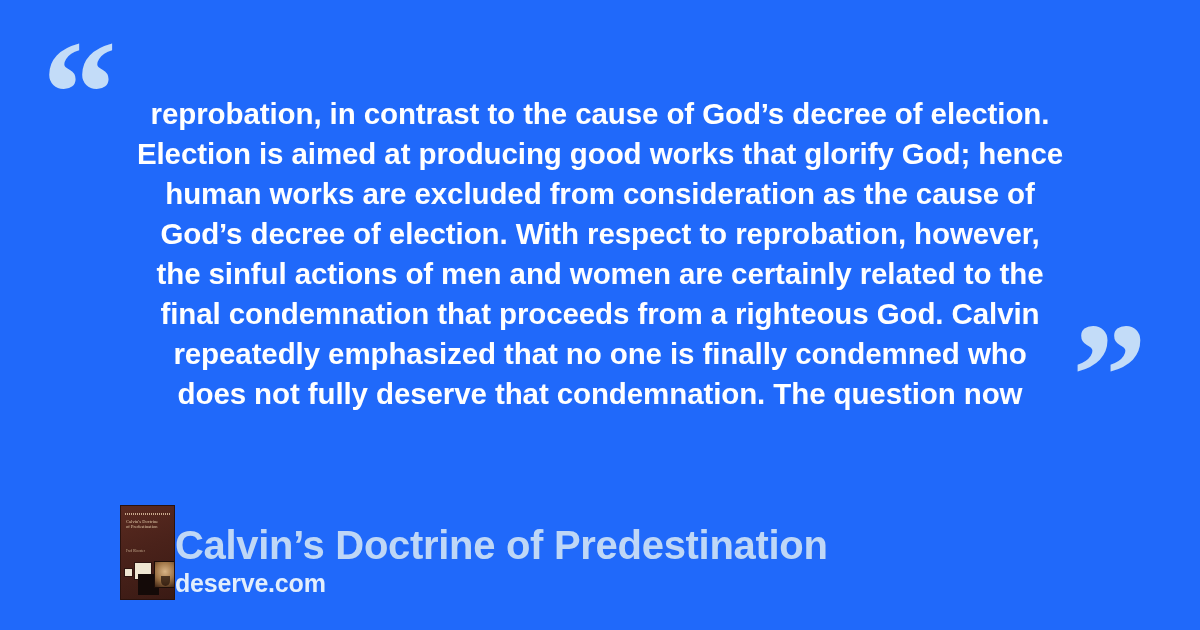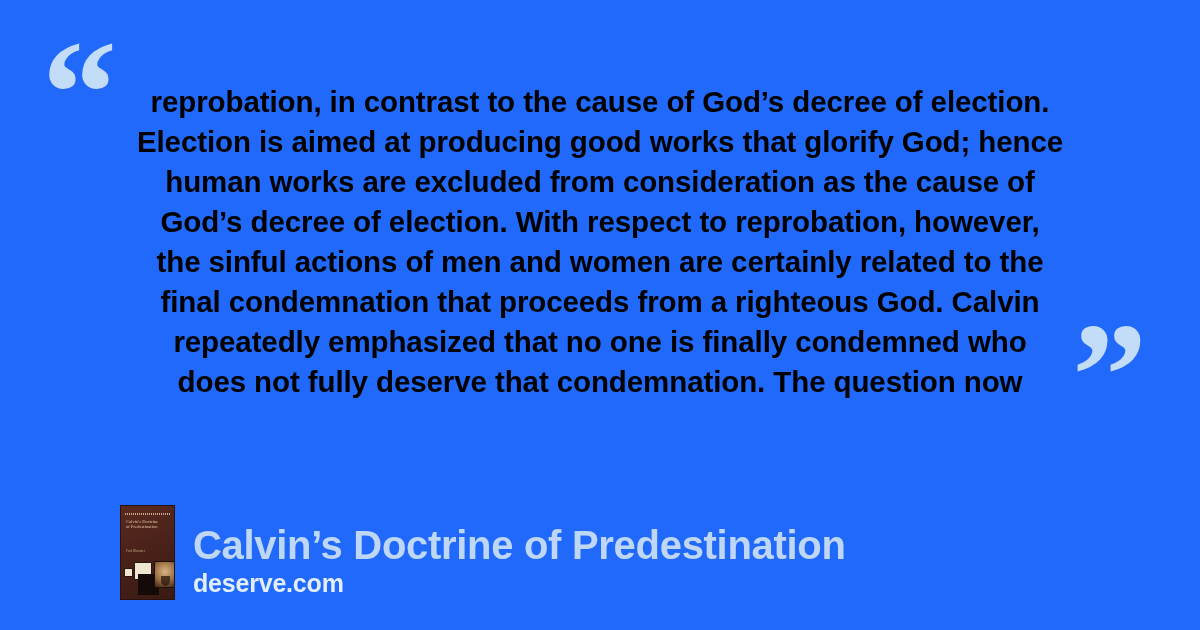--- a/index.html
+++ b/index.html
@@ -44,38 +44,37 @@
 
   
   #quote-block {
     position: absolute;
     left: 100px;
     top: 78px;
     width: 1000px;
     text-align: center;
   }
   #quote-text {
-    margin: 4px;
-    color: #000000;
+    margin: 16px;
+    color: #ffffff;
     font-family: "Liberation Sans", sans-serif;
     font-weight: 700;
     font-size: 29.5px;
     line-height: 40px;
     letter-spacing: -0.1px;
     white-space: pre-line;
   }
 
   
   #attribution {
     position: absolute;
     left: 120px;
     bottom: 30px;
     display: flex;
     align-items: flex-end;
-    gap: 18px;
   }
 
   
   #book-cover {
     position: relative;
     width: 55px;
     height: 95px;
     background: linear-gradient(160deg, #5a2a20 0%, #4a221a 45%, #3a1a14 100%);
     border: 1px solid #2a120e;
     box-sizing: border-box;

